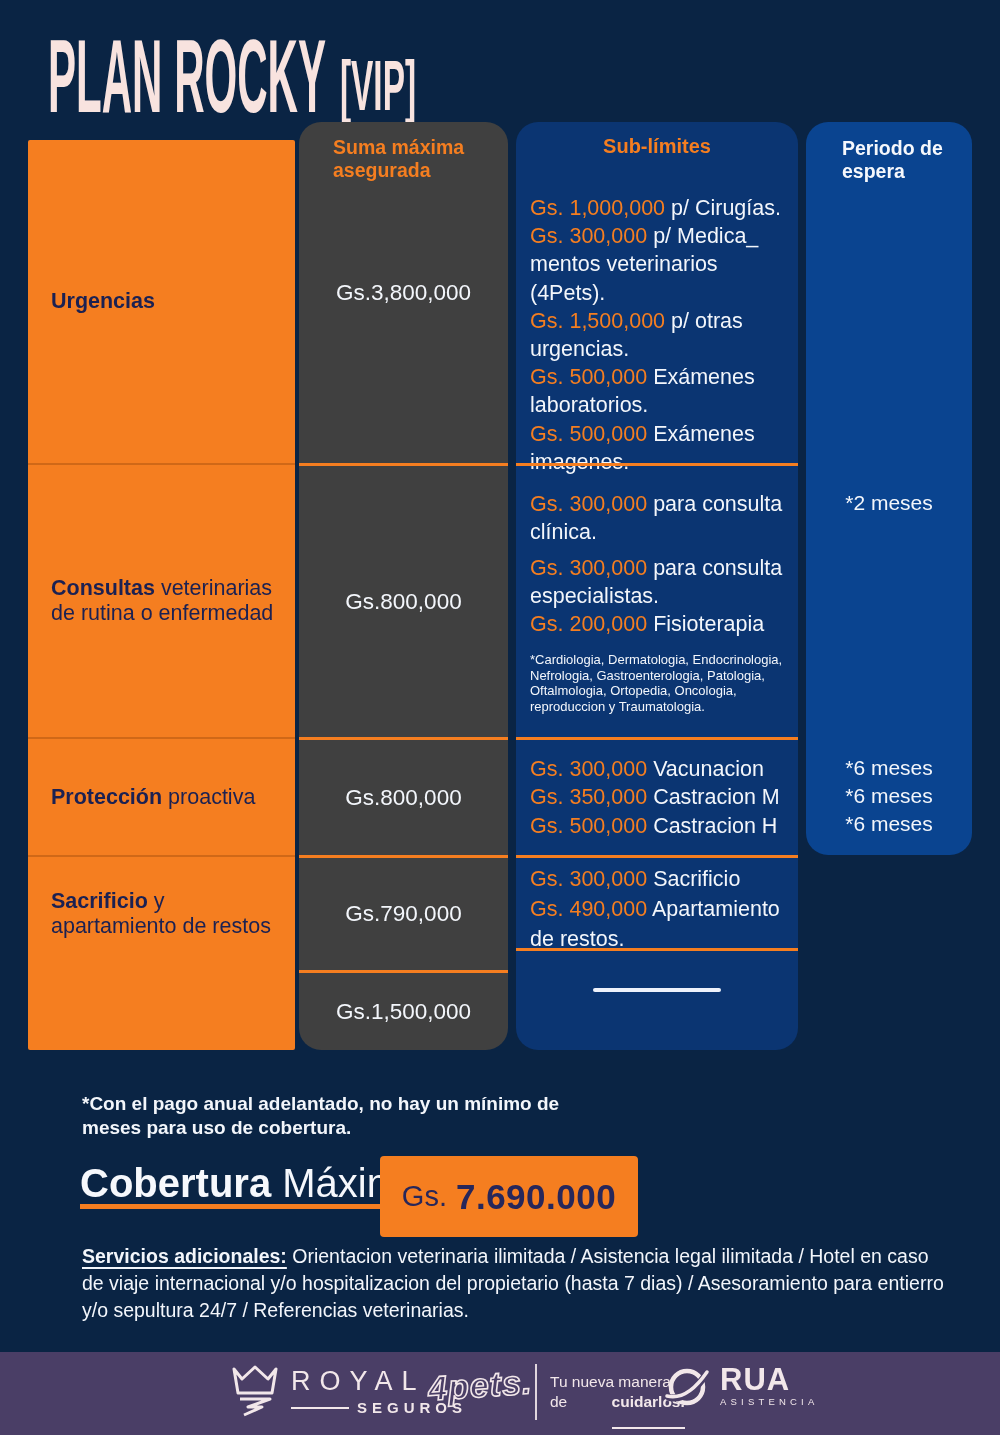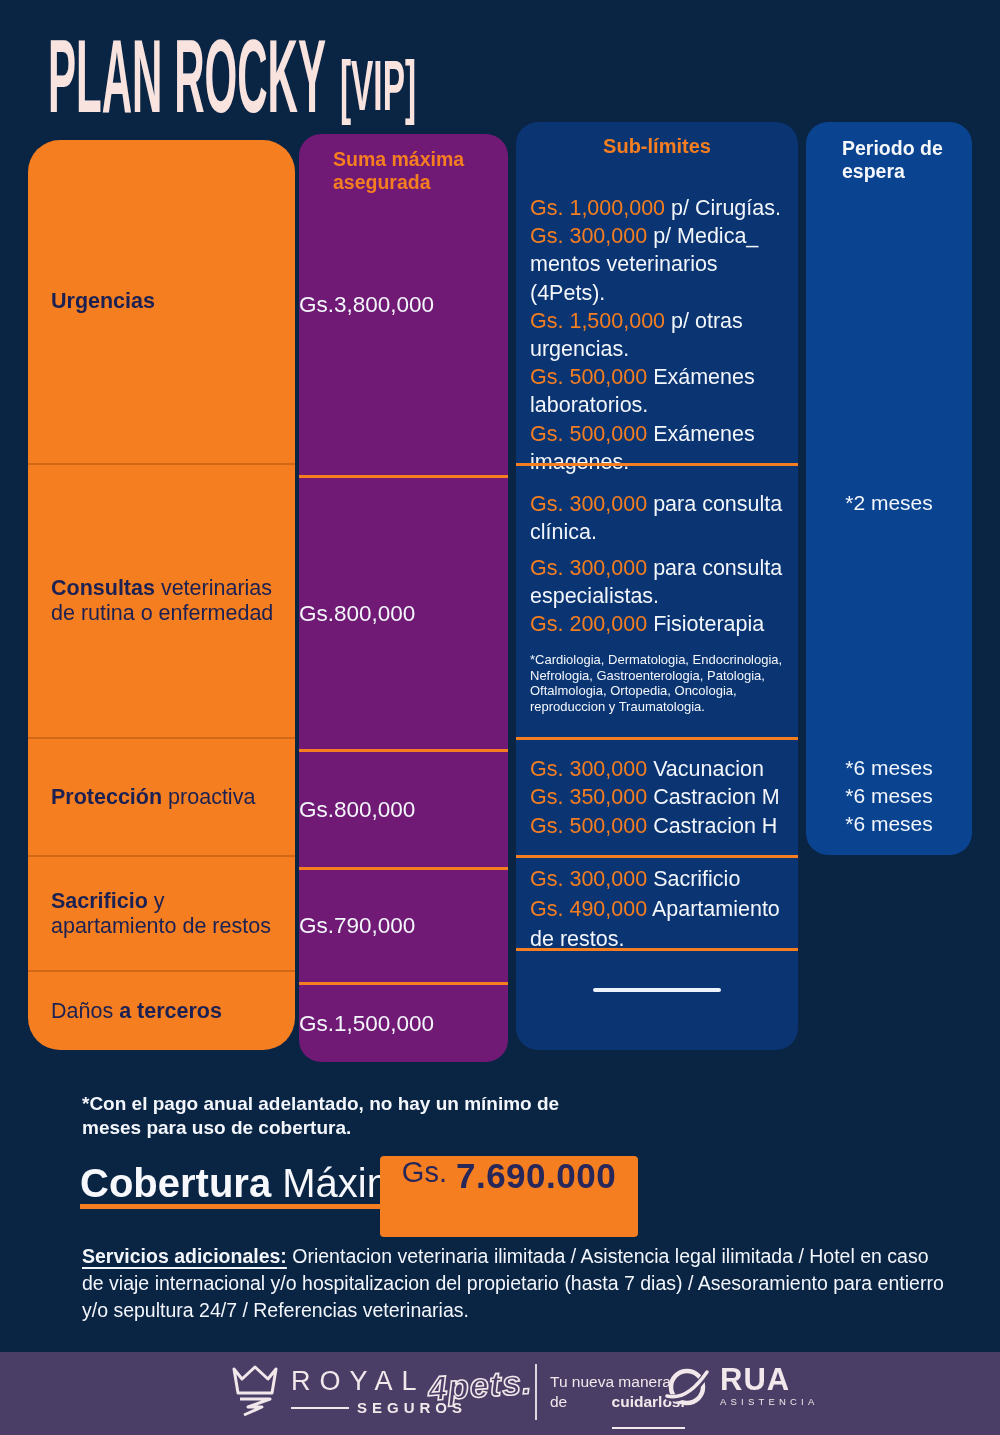--- a/index.html
+++ b/index.html
@@ -4,32 +4,32 @@
 <style>
   html,body{margin:0;padding:0;background:#0A2444;}
   .page{position:relative;width:1000px;height:1435px;background:#0A2444;overflow:hidden;
         font-family:"Liberation Sans",sans-serif;}
 
   
   #title-svg{position:absolute;left:46px;top:22px;}
 
   
   #col1{position:absolute;left:28px;top:140px;width:267px;height:910px;background:#F57E20;
-        border-radius:32px;display:flex;flex-direction:column;overflow:hidden;}
+        border-radius:2px;display:flex;flex-direction:column;overflow:hidden;}
   #col1 .c{box-sizing:border-box;flex:none;display:flex;align-items:center;
            padding-left:23px;padding-right:12px;}
   #col1 .c + .c{border-top:2px solid rgba(110,48,0,.28);}
   .rowlabel{font-size:21.5px;line-height:25px;color:#1B2152;}
   .rowlabel .b{font-weight:bold;}
 
-  #col2{position:absolute;left:299px;top:122px;width:209px;height:928px;background:#701a75;
-        border-radius:22px;display:flex;flex-direction:column;overflow:hidden;margin-top:12px;}
+  #col2{position:absolute;left:299px;top:122px;width:209px;height:928px;background:#404040;
+        border-radius:22px;display:flex;flex-direction:column;overflow:hidden;}
   #col2 .hdr{position:absolute;left:34px;top:14px;font-size:19.5px;font-weight:bold;
              line-height:23px;color:#F57E20;white-space:pre-line;}
-  #col2 .c{box-sizing:border-box;flex:none;display:flex;align-items:center;justify-content:flex-start;}
+  #col2 .c{box-sizing:border-box;flex:none;display:flex;align-items:center;justify-content:center;}
   #col2 .c + .c{border-top:3px solid #F57E20;}
   #col2 .c:first-child{padding-top:38px;}
   .sumval{font-size:22.5px;color:#F3F6FB;}
 
   #col3{position:absolute;left:516px;top:122px;width:282px;height:928px;background:#0B3572;
         border-radius:22px;display:flex;flex-direction:column;overflow:hidden;}
   #col3 .hdr{position:absolute;left:0;top:13px;width:282px;text-align:center;
              font-size:20px;font-weight:bold;color:#F57E20;}
   #col3 .c{box-sizing:border-box;flex:none;color:#F3F6FB;font-size:21.5px;}
   #col3 .c + .c{border-top:3px solid #F57E20;}
@@ -52,21 +52,21 @@
   #col4 .w0{padding-top:26px;}
   #col4 .w1{display:flex;flex-direction:column;justify-content:center;}
 
   
   #note{position:absolute;left:82px;top:1092px;font-size:19px;font-weight:bold;
         line-height:23.5px;color:#F3F6FB;white-space:pre-line;}
   #cov-line{position:absolute;left:80px;top:1204px;width:520px;height:5px;background:#F57E20;}
   #cov-label{position:absolute;left:80px;top:1161px;font-size:40px;color:#F6F8FC;}
   #cov-label .b{font-weight:bold;}
   #cov-box{position:absolute;left:380px;top:1156px;width:258px;height:81px;background:#F57E20;
-           border-radius:4px;display:flex;align-items:flex-start;justify-content:center;color:#27275A;}
+           border-radius:4px;display:flex;align-items:center;justify-content:center;color:#27275A;}
   #cov-box .gs{font-size:29px;margin-right:9px;}
   #cov-box .amt{font-size:35px;font-weight:bold;letter-spacing:.5px;}
   #services{position:absolute;left:82px;top:1243px;width:862px;font-size:19.5px;
             line-height:27px;color:#F3F6FB;}
   #services .lbl{font-weight:bold;text-decoration:underline;text-underline-offset:4px;text-decoration-thickness:2px;}
 
   
   #footer{position:absolute;left:0;top:1352px;width:1000px;height:83px;background:#4A3E66;color:#F2E7EA;}
   .royal{position:absolute;left:228px;top:1363px;display:flex;align-items:center;gap:9px;color:#F2E7EA;}
   .royal-name{font-size:27px;letter-spacing:9px;line-height:30px;}
@@ -99,23 +99,20 @@
       </div>
       <div class="c" style="height: 274px;">
         <div class="rowlabel"><span class="b">Consultas</span><span> veterinarias de rutina o enfermedad</span></div>
       </div>
       <div class="c" style="height: 118px;">
         <div class="rowlabel"><span class="b">Protección</span><span> proactiva</span></div>
       </div>
       <div class="c" style="height: 115px;">
         <div class="rowlabel"><span class="b">Sacrificio</span><span> y apartamiento de restos</span></div>
       </div>
-      <div class="c" style="height: 80px;">
-        <div class="rowlabel"><span>Daños </span><span class="b">a terceros</span></div>
-      </div>
     </div>
 
   <div id="col2">
     <div class="hdr">Suma máxima
 asegurada</div>
   <div class="c" style="height: 341px;">
         <span class="sumval">Gs.3,800,000</span>
       </div>
       <div class="c" style="height: 274px;">
         <span class="sumval">Gs.800,000</span>

